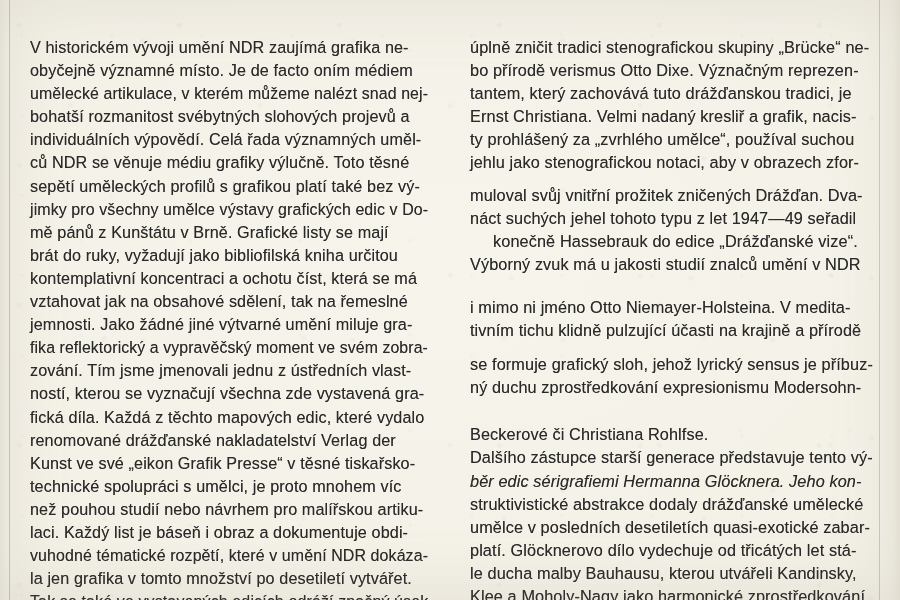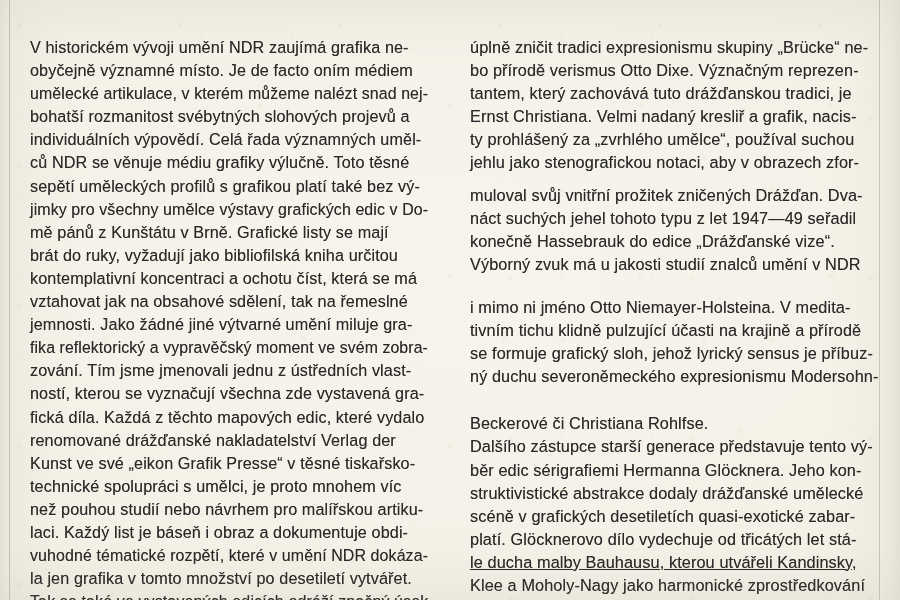--- a/index.html
+++ b/index.html
@@ -143,41 +143,41 @@
       <span class="line" style="display: inline-block; transform-origin: left center; transform: scaleX(0.995); width: 400px;">než pouhou studií nebo návrhem pro malířskou artiku-</span>
       <span class="line" style="display: inline-block; transform-origin: left center; transform: scaleX(0.995); width: 400px;">laci. Každý list je báseň i obraz a dokumentuje obdi-</span>
       <span class="line" style="display: inline-block; transform-origin: left center; transform: scaleX(0.9803); width: 406px;">vuhodné tématické rozpětí, které v umění NDR dokáza-</span>
       <span class="line" style="display: inline-block; transform-origin: left center; transform: scaleX(0.995); width: 400px;">la jen grafika v tomto množství po desetiletí vytvářet.</span>
       <span class="line" style="display: inline-block; transform-origin: left center; transform: scaleX(0.9851); width: 404px;">Tak se také ve vystavených edicích odráží značný úsek</span>
       
       
     </div>
 
     <div class="column" id="col-right">
-      <span class="line" style="display: inline-block; transform-origin: left center; transform: scaleX(1); width: 400px;">úplně zničit tradici expresionismu skupiny „Brücke“ ne-</span>
+      <span class="line" style="display: inline-block; transform-origin: left center; transform: scaleX(1); width: 400px;">úplně zničit tradici stenografickou skupiny „Brücke“ ne-</span>
       <span class="line" style="display: inline-block; transform-origin: left center; transform: scaleX(1); width: 400px;">bo přírodě verismus Otto Dixe. Význačným reprezen-</span>
       <span class="line" style="display: inline-block; transform-origin: left center; transform: scaleX(1); width: 400px;">tantem, který zachovává tuto drážďanskou tradici, je</span>
       <span class="line" style="display: inline-block; transform-origin: left center; transform: scaleX(1); width: 400px;">Ernst Christiana. Velmi nadaný kresliř a grafik, nacis-</span>
       <span class="line" style="display: inline-block; transform-origin: left center; transform: scaleX(1); width: 400px;">ty prohlášený za „zvrhlého umělce“, používal suchou</span>
       <span class="line" style="display: inline-block; transform-origin: left center; transform: scaleX(1); width: 400px;">jehlu jako stenografickou notaci, aby v obrazech zfor-</span>
       <span class="line" style="display: inline-block; transform-origin: left center; transform: scaleX(1); width: 400px; margin-top: 9px;">muloval svůj vnitřní prožitek zničených Drážďan. Dva-</span>
       <span class="line" style="display: inline-block; transform-origin: left center; transform: scaleX(1); width: 400px;">náct suchých jehel tohoto typu z let 1947—49 seřadil</span>
-      <span class="line" style="display: inline-block; transform-origin: left center; transform: scaleX(1); width: 400px;">konečně Hassebrauk do edice „Drážďanské vize“.</span>
+      <span class="line" style="display: inline-block; transform-origin: left center; transform: scaleX(1); width: 400px; margin-left: 23px;">konečně Hassebrauk do edice „Drážďanské vize“.</span>
       <span class="line" style="display: inline-block; transform-origin: left center; transform: scaleX(0.9976); width: 409px;">Výborný zvuk má u jakosti studií znalců umění v NDR</span>
       <span class="line" style="display: inline-block; transform-origin: left center; transform: scaleX(1); width: 400px; margin-top: 20px;">i mimo ni jméno Otto Niemayer-Holsteina. V medita-</span>
       <span class="line" style="display: inline-block; transform-origin: left center; transform: scaleX(1); width: 400px;">tivním tichu klidně pulzující účasti na krajině a přírodě</span>
-      <span class="line" style="display: inline-block; transform-origin: left center; transform: scaleX(1); width: 403px;">se formuje grafický sloh, jehož lyrický sensus je příbuz-</span>
-      <span class="line" style="display: inline-block; transform-origin: left center; transform: scaleX(0.9976); width: 409px;">ný duchu severoněmeckého expresionismu Modersohn-</span>
+      <span class="line" style="display: inline-block; transform-origin: left center; transform: scaleX(1); width: 403px; margin-top: 11px;">se formuje grafický sloh, jehož lyrický sensus je příbuz-</span>
+      <span class="line" style="display: inline-block; transform-origin: left center; transform: scaleX(0.9976); width: 409px;">ný duchu zprostředkování expresionismu Modersohn-</span>
       <span class="line" style="display: inline-block; transform-origin: left center; transform: scaleX(1); width: 400px; margin-top: 24px;">Beckerové či Christiana Rohlfse.</span>
       <span class="line" style="display: inline-block; transform-origin: left center; transform: scaleX(1); width: 403px;">Dalšího zástupce starší generace představuje tento vý-</span>
-      <span class="line" style="display: inline-block; transform-origin: left center; transform: scaleX(1); width: 400px;">běr edic sérigrafiemi Hermanna Glöcknera. Jeho kon-</span>
+      <span class="line" style="display: inline-block; transform-origin: left center; transform: scaleX(1); width: 400px; font-style: italic;">běr edic sérigrafiemi Hermanna Glöcknera. Jeho kon-</span>
       <span class="line" style="display: inline-block; transform-origin: left center; transform: scaleX(1); width: 400px;">struktivistické abstrakce dodaly drážďanské umělecké</span>
-      <span class="line" style="display: inline-block; transform-origin: left center; transform: scaleX(1); width: 400px;">scéně v grafických desetiletích quasi-exotické zabar-</span>
+      <span class="line" style="display: inline-block; transform-origin: left center; transform: scaleX(1); width: 400px;">umělce v posledních desetiletích quasi-exotické zabar-</span>
       <span class="line" style="display: inline-block; transform-origin: left center; transform: scaleX(1); width: 400px;">platí. Glöcknerovo dílo vydechuje od třicátých let stá-</span>
-      <span class="line" style="display: inline-block; transform-origin: left center; transform: scaleX(1); width: 400px; text-decoration: underline;">le ducha malby Bauhausu, kterou utvářeli Kandinsky,</span>
+      <span class="line" style="display: inline-block; transform-origin: left center; transform: scaleX(1); width: 400px;">le ducha malby Bauhausu, kterou utvářeli Kandinsky,</span>
       <span class="line" style="display: inline-block; transform-origin: left center; transform: scaleX(1); width: 400px;">Klee a Moholy-Nagy jako harmonické zprostředkování</span>
       <span class="line" style="display: inline-block; transform-origin: left center; transform: scaleX(1); width: 400px;">mezi duchem matematického a duchem poetického</span>
       <span class="line" style="display: inline-block; transform-origin: left center; transform: scaleX(1); width: 400px;">znaku. Tato harmonie přeměnila harmonické svět v or-</span>
       <span class="line" style="display: inline-block; transform-origin: left center; transform: scaleX(1); width: 405px;">chestrální souhru rytmicky vibrujících barevných znaků,</span>
       
       
     </div>
 
   </div>
 

